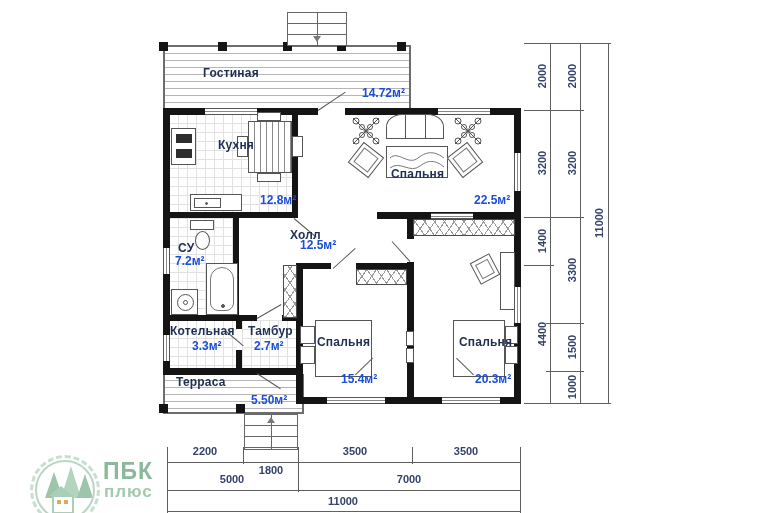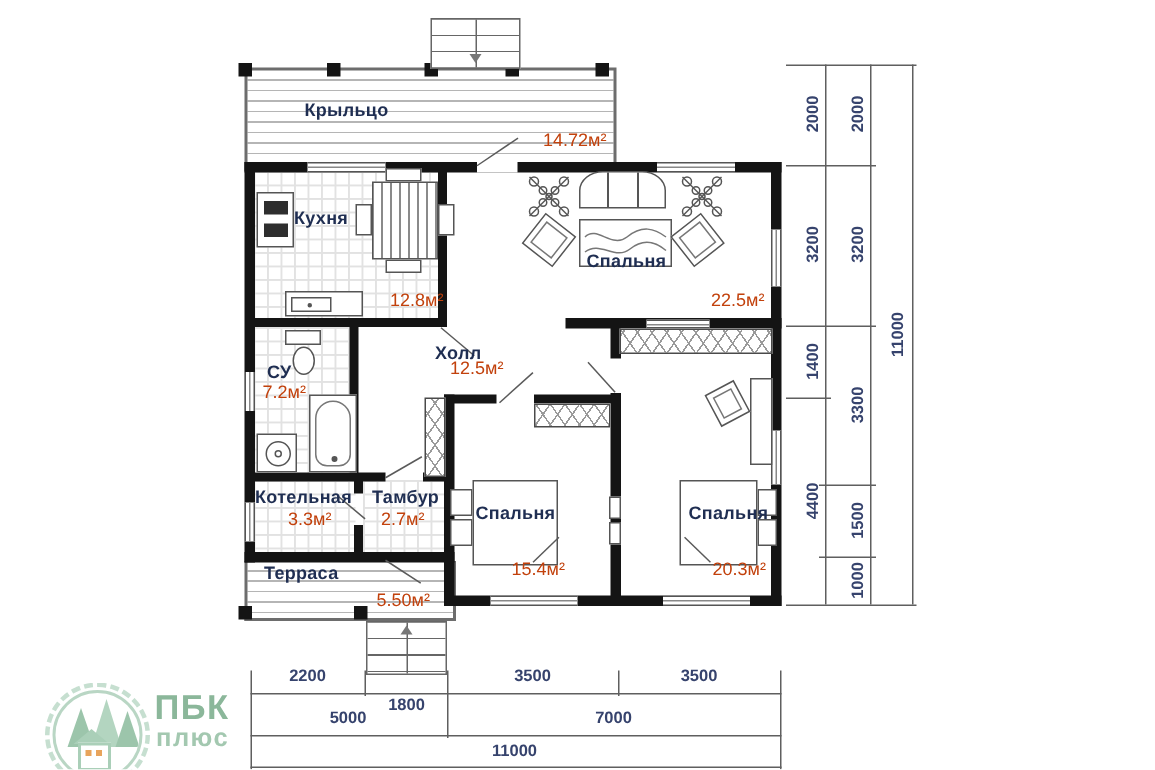--- a/index.html
+++ b/index.html
@@ -26,21 +26,21 @@
   .blk{position:absolute;background:#2e2e2e;}
   .sq{position:absolute;border:1px solid #555;box-sizing:border-box;background:#fff;}
   .circ{position:absolute;border:1px solid #555;border-radius:50%;box-sizing:border-box;background:#fff;}
   .sofa{position:absolute;border:1px solid #555;box-sizing:border-box;background:
      linear-gradient(90deg,transparent 0 18px,#555 18px 19px,transparent 19px 38px,#555 38px 39px,transparent 39px),#fff;
      border-radius:16px 16px 0 0/13px 13px 0 0;}
   .chairD{position:absolute;border:1px solid #555;box-sizing:border-box;background:#fff;}
   .chairD::after{content:"";position:absolute;inset:3px;border:1px solid #777;}
   .line{position:absolute;background:#5a5a5a;}
   .rl{position:absolute;font-weight:700;font-size:12px;color:#1f2e52;white-space:nowrap;letter-spacing:.2px;}
-  .al{position:absolute;font-weight:400;font-size:12px;color:#c2410c;white-space:nowrap;}
+  .al{position:absolute;font-weight:700;font-size:12px;color:#1d4ed8;white-space:nowrap;}
   .dl{position:absolute;background:#5f5f5f;}
   .dimh{position:absolute;transform:translateX(-50%);font-weight:700;font-size:11px;color:#36436d;white-space:nowrap;}
   .dimv{position:absolute;transform:translate(-50%,-50%) rotate(-90deg);font-weight:700;font-size:11px;color:#36436d;white-space:nowrap;}
   .tri-down{position:absolute;width:0;height:0;border-left:4px solid transparent;border-right:4px solid transparent;border-top:6px solid #777;}
   .tri-up{position:absolute;width:0;height:0;border-left:4px solid transparent;border-right:4px solid transparent;border-bottom:6px solid #777;}
   
   .logo-gear{position:absolute;left:30px;top:455px;width:70px;height:70px;border-radius:50%;
      border:3px dashed #c6dfd0;box-sizing:border-box;}
   .logo-ring{position:absolute;inset:2px;border:2px solid #b9d6c4;border-radius:50%;background:#fff;overflow:hidden;}
   .tree{position:absolute;width:0;height:0;}
@@ -189,23 +189,23 @@
   <div class="furn" style="left:315px;top:320px;width:57px;height:57px;"></div>
   <div class="line" style="left:352px;top:366px;width:24px;height:1px;transform:rotate(-44deg);"></div>
 
   <div class="furn" style="left:500px;top:252px;width:15px;height:58px;"></div>
   <div class="chairD" style="left:474px;top:257px;width:22px;height:24px;transform:rotate(-28deg);"></div>
   <div class="furn" style="left:453px;top:320px;width:52px;height:57px;"></div>
   <div class="sq" style="left:505px;top:326px;width:13px;height:18px;"></div>
   <div class="sq" style="left:505px;top:346px;width:13px;height:18px;"></div>
   <div class="line" style="left:453px;top:366px;width:24px;height:1px;transform:rotate(44deg);"></div>
 
-  <div class="rl" style="left:203px;top:66px;">Крыльцо</div>
+  <div class="rl" style="left:203px;top:66px;">Гостиная</div>
   <div class="al" style="left:362px;top:86px;">14.72м²</div>
-  <div class="rl" style="left:196px;top:138px;">Кухня</div>
+  <div class="rl" style="left:218px;top:138px;">Кухня</div>
   <div class="al" style="left:260px;top:193px;">12.8м²</div>
   <div class="rl" style="left:391px;top:167px;">Спальня</div>
   <div class="al" style="left:474px;top:193px;">22.5м²</div>
   <div class="rl" style="left:290px;top:228px;">Холл</div>
   <div class="al" style="left:300px;top:238px;">12.5м²</div>
   <div class="rl" style="left:178px;top:241px;">СУ</div>
   <div class="al" style="left:175px;top:254px;">7.2м²</div>
   <div class="rl" style="left:170px;top:324px;">Котельная</div>
   <div class="al" style="left:192px;top:339px;">3.3м²</div>
   <div class="rl" style="left:248px;top:324px;">Тамбур</div>

